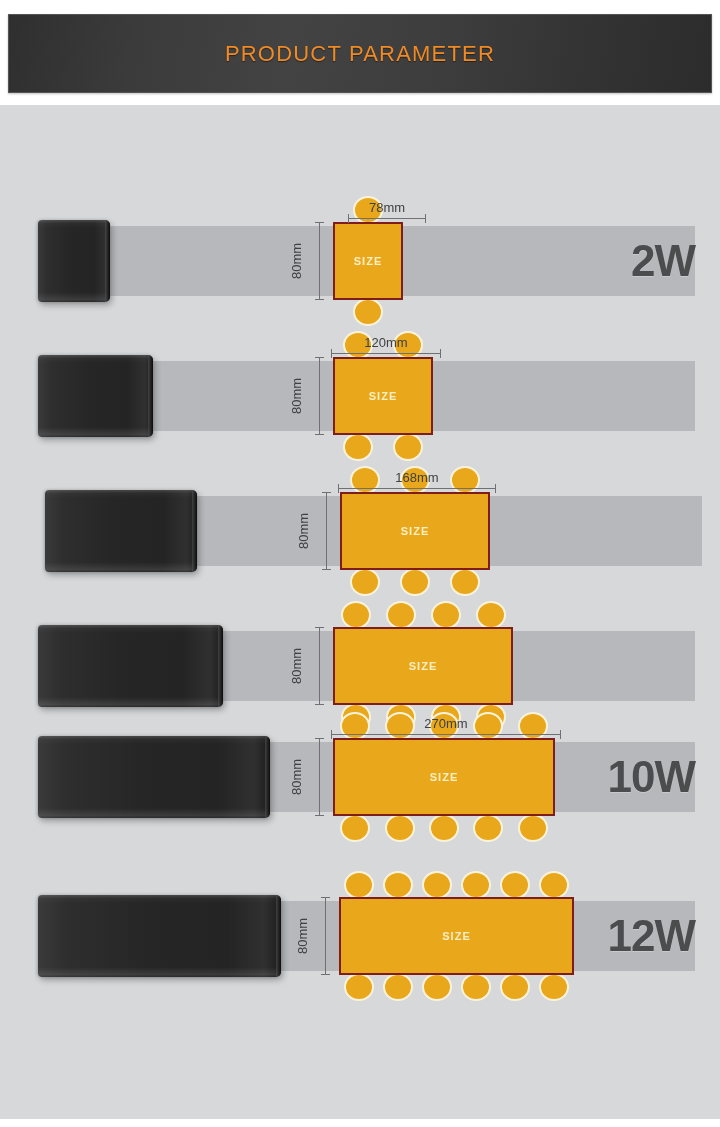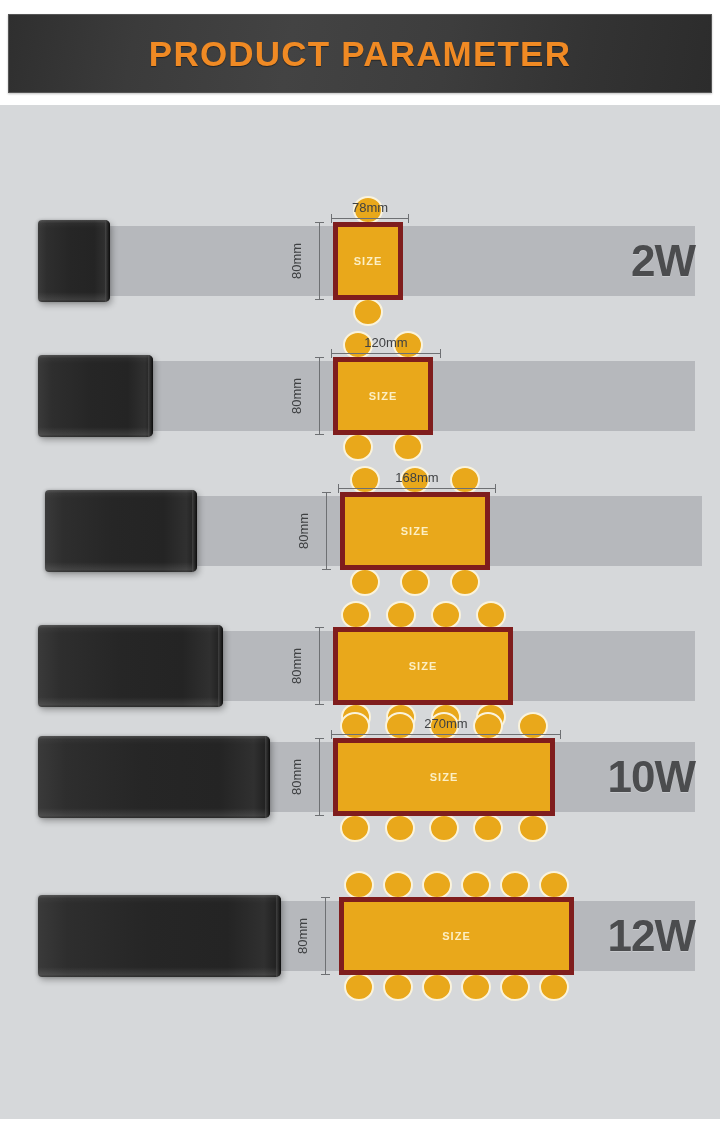--- a/index.html
+++ b/index.html
@@ -34,22 +34,22 @@
         #333333 82%,
         #2c2c2c 100%);
     border: 1px solid #555555;
     display: flex;
     align-items: center;
     justify-content: center;
     box-shadow: 0 1px 2px rgba(0,0,0,0.25);
   }
   .header-title {
     color: #F08A24;
-    font-size: 35px;
-    font-weight: bold;
+    font-size: 22px;
+    font-weight: normal;
     letter-spacing: 1.2px;
     text-shadow: 0 1px 1px rgba(0,0,0,0.45);
     white-space: nowrap;
   }
 
   
   .canvas {
     position: absolute;
     left: 0;
     top: 105px;
@@ -111,21 +111,21 @@
   
   .size-module {
     position: absolute;
     top: 27px;
     height: 78px;
   }
   .size-box {
     position: absolute;
     inset: 0;
     background: #E9A81B;
-    border: 5px solid #7f1d1d;
+    border: 2px solid #7f1d1d;
     display: flex;
     align-items: center;
     justify-content: center;
     z-index: 3;
   }
   .size-label {
     color: #FCEFC4;
     font-size: 11px;
     font-weight: bold;
     letter-spacing: 1px;
@@ -247,21 +247,21 @@
 <div id="page">
 
   <div class="header-band">
     <div class="header-title">PRODUCT PARAMETER</div>
   </div>
 
   <div class="canvas" id="canvas">
       <div class="row" style="top: 90px;">
         <div class="gray-bar" style="left: 42px; width: 653px;"></div>
         <div class="lamp" style="left: 38px; width: 72px;"></div>
-        <div class="dim-h" style="left: 331px; width: 78px; top: 0px;">
+        <div class="dim-h" style="left: 348px; width: 78px; top: 0px;">
           <div class="dim-text">78mm</div>
           <div class="dim-line"></div>
           <div class="cap left"></div>
           <div class="cap right"></div>
         </div>
         <div class="dim-v" style="left: 297px; top: 27px; height: 78px;">
           <div class="dim-line"></div>
           <div class="cap top"></div>
           <div class="cap bottom"></div>
           <div class="dim-text">80mm</div>

